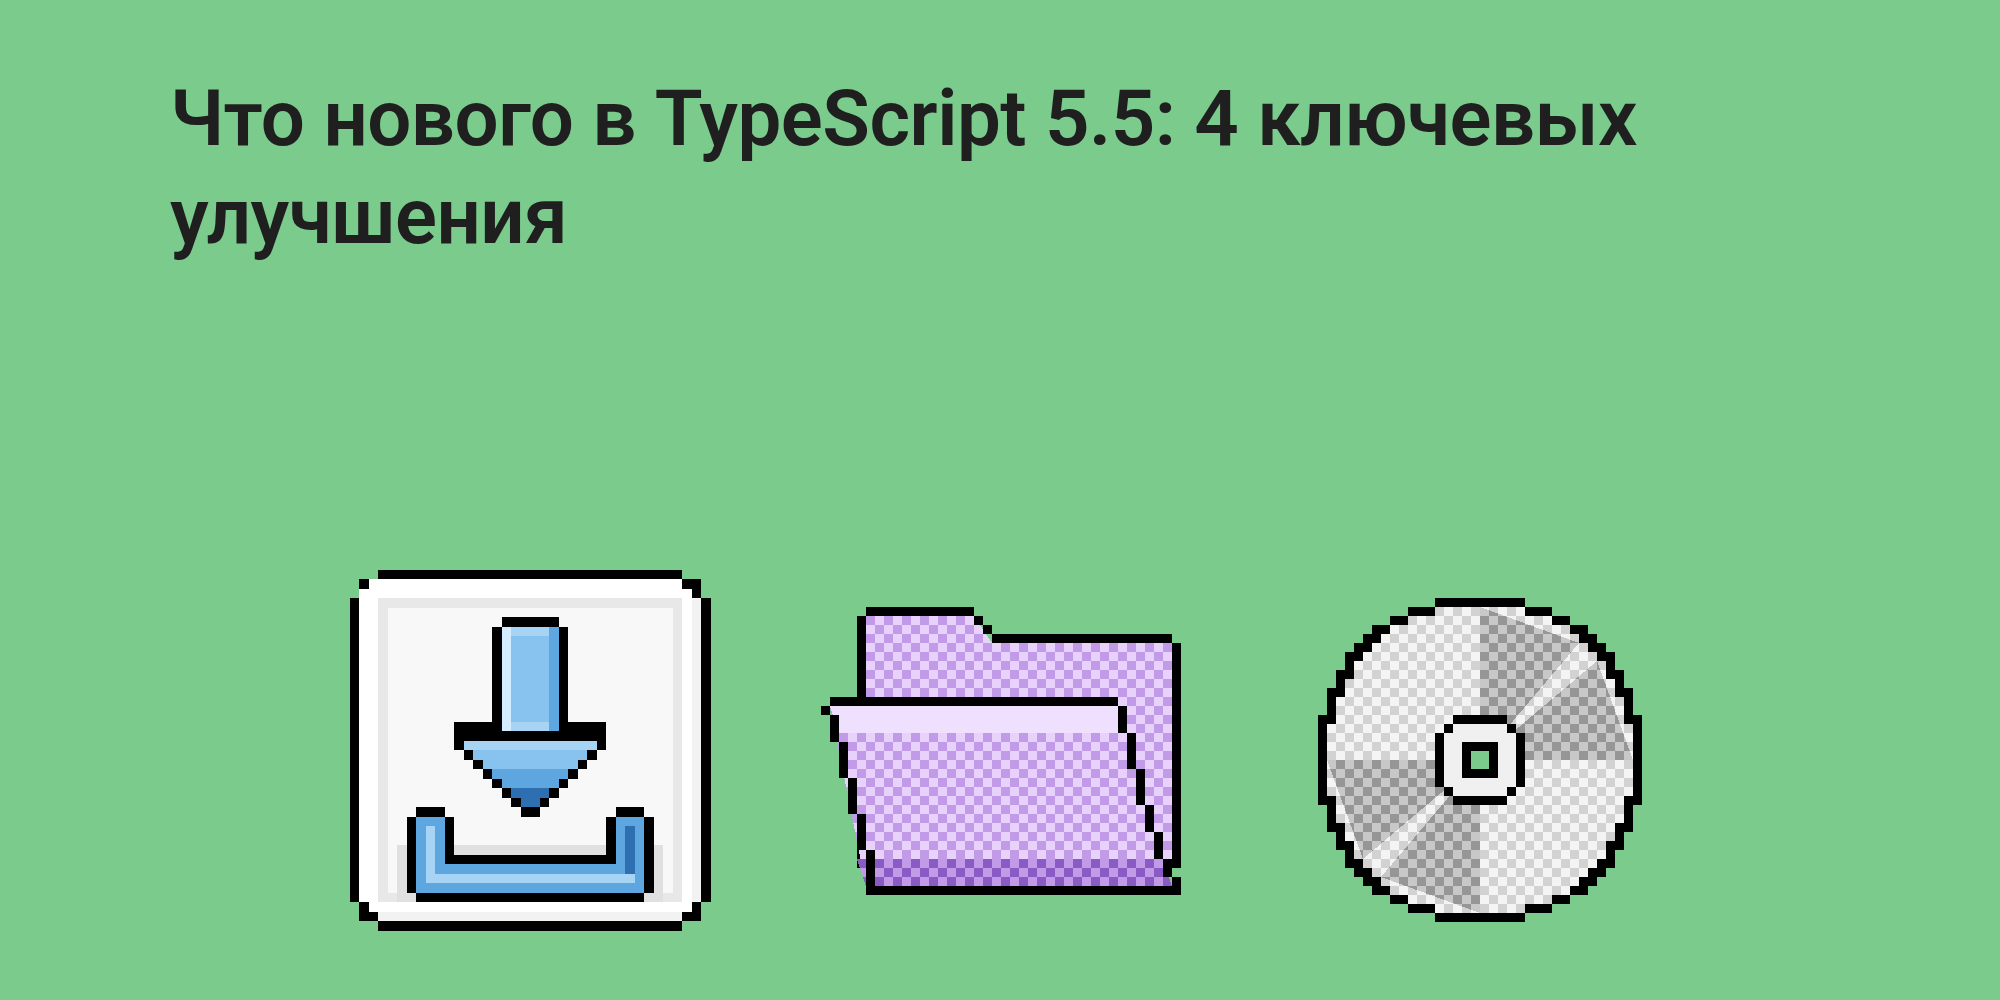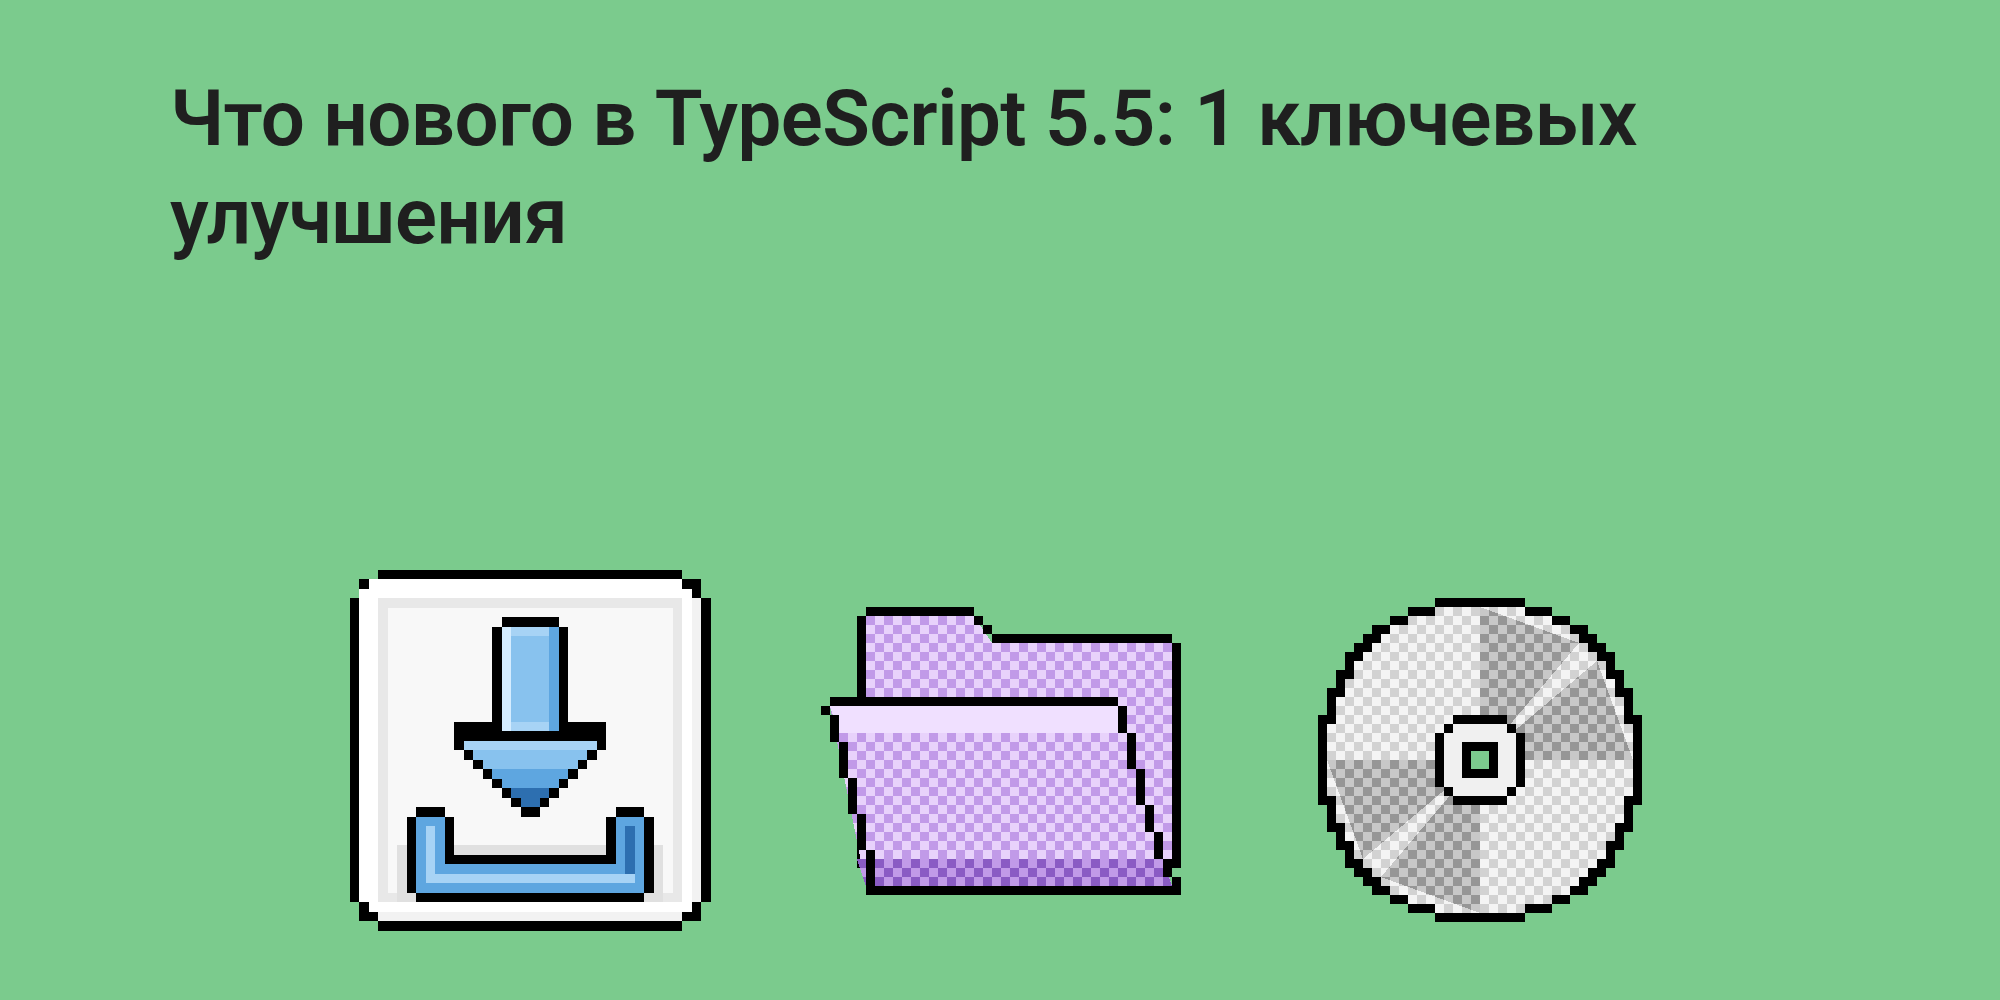--- a/index.html
+++ b/index.html
@@ -32,21 +32,21 @@
   }
   .pixel-icon svg {
     display: block;
     image-rendering: pixelated;
     shape-rendering: crispEdges;
   }
 </style>
 </head>
 <body>
 
-<h1 class="title">Что нового в TypeScript 5.5: 1 ключевых улучшения</h1>
+<h1 class="title">Что нового в TypeScript 5.5: 4 ключевых улучшения</h1>
 
 <div class="icon-row">
 
   <div class="pixel-icon">
     <svg width="380" height="380" viewBox="0 0 40 40" xmlns="http://www.w3.org/2000/svg">
 
       <rect x="2" y="2" width="36" height="36" fill="#f2f2f2"></rect>
       <rect x="3" y="3" width="34" height="34" fill="#ffffff"></rect>
       <rect x="4" y="4" width="32" height="32" fill="#e8e8e8"></rect>
       <rect x="5" y="5" width="30" height="30" fill="#f8f8f8"></rect>

